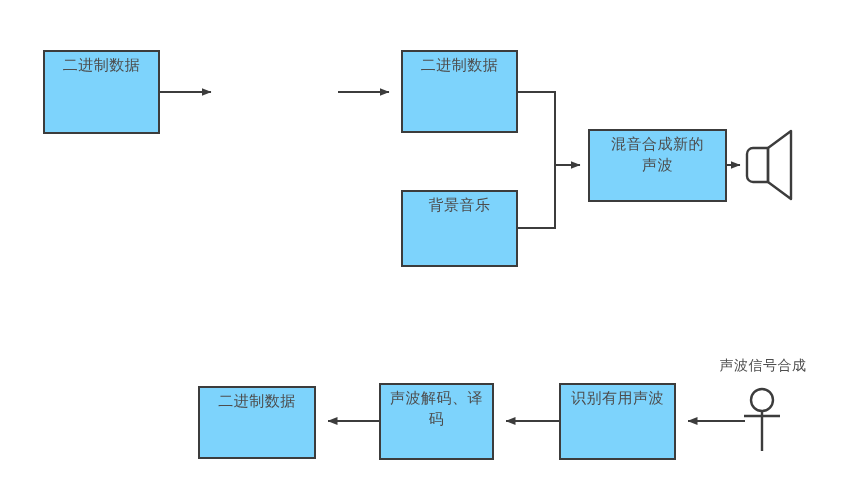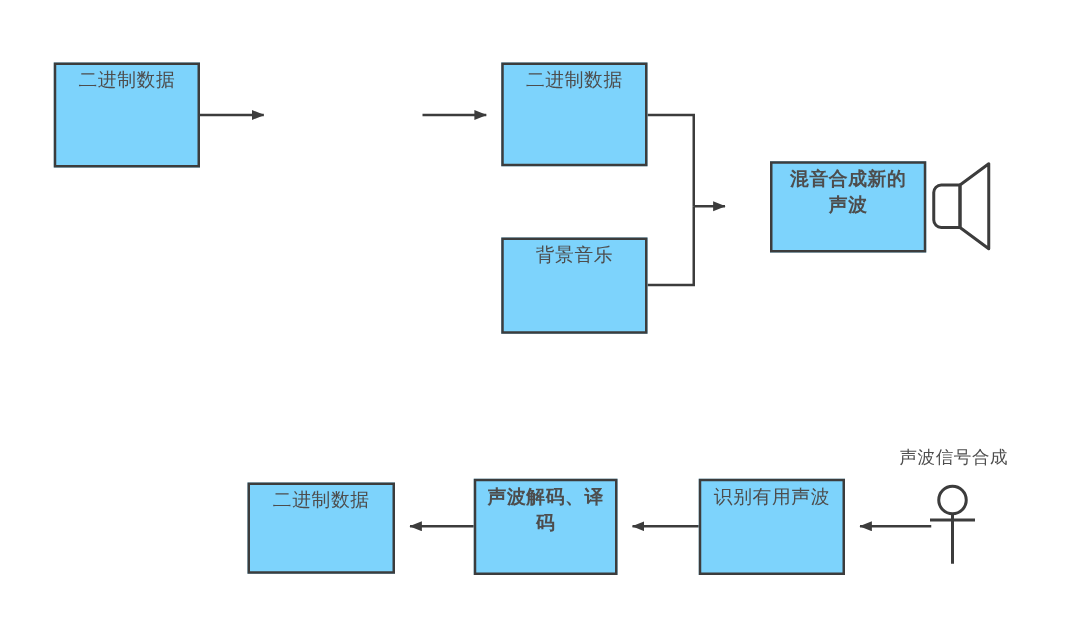--- a/index.html
+++ b/index.html
@@ -97,30 +97,30 @@
 
 
   <div class="node" style="left:401px; top:50px; width:117px; height:83px;">
     <span>二进制数据</span>
   </div>
 
   <div class="node" style="left:401px; top:190px; width:117px; height:77px;">
     <span>背景音乐</span>
   </div>
 
-  <div class="node" style="left:616px; top:129px; width:125px; height:73px;font-weight:bold;">
+  <div class="node" style="left:588px; top:129px; width:139px; height:73px;">
     <span style="display:inline-block; max-width:100px;">混音合成新的声波</span>
   </div>
 
   <div class="node" style="left:198px; top:386px; width:118px; height:73px;">
     <span>二进制数据</span>
   </div>
 
   <div class="node" style="left:379px; top:383px; width:115px; height:77px;">
-    <span style="display:inline-block; max-width:98px;font-weight:bold;">声波解码、译码</span>
+    <span style="display:inline-block; max-width:98px;">声波解码、译码</span>
   </div>
 
   <div class="node" style="left:559px; top:383px; width:117px; height:77px;">
     <span>识别有用声波</span>
   </div>
 
   <svg class="icon-layer" viewBox="0 0 865 496" xmlns="http://www.w3.org/2000/svg">
 
     <g>
       <path d="M753,148 L768,148 L768,182 L753,182

